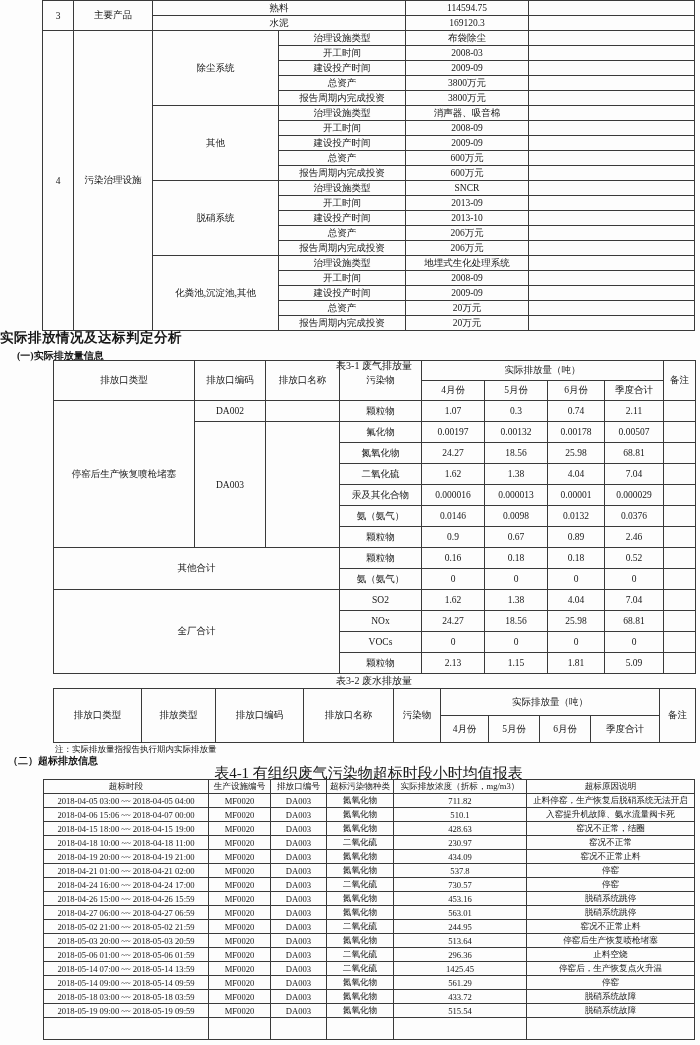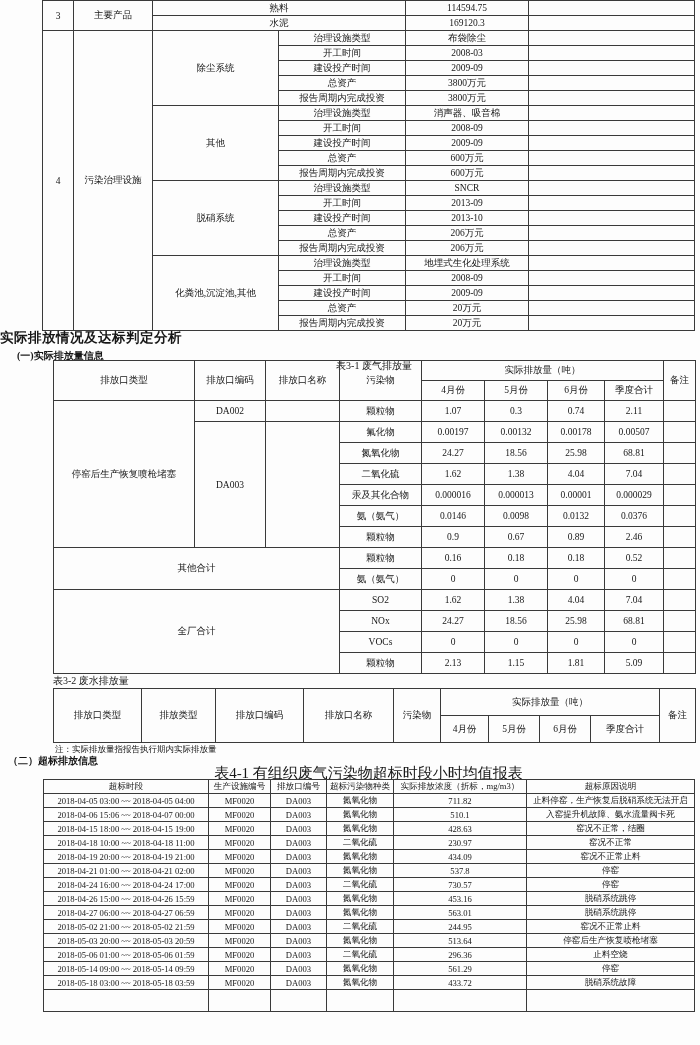--- a/index.html
+++ b/index.html
@@ -23,21 +23,21 @@
   
   .t32 { position:absolute; left:53px; top:688px; width:642px; font-size:9.5px; }
   .t32 tr { height:27px; }
   
   .t41 { position:absolute; left:43px; top:779px; width:651px; font-size:8.6px; }
   .t41 tr { height:14px; }
   .t41 tr.partial { height:22px; }
   .heading1 { position:absolute; left:0; top:329px; font-size:13.5px; font-weight:bold; letter-spacing:0.5px; }
   .sub1 { position:absolute; left:17px; top:349px; font-size:10px; font-weight:bold; }
   .t31-title { position:absolute; left:53px; top:346px; width:642px; text-align:center; font-size:10px;margin-top:13px; }
-  .t32-title { position:absolute; left:53px; top:674px; width:642px; text-align:left; font-size:10px; }
+  .t32-title { position:absolute; left:53px; top:674px; width:642px; text-align:center; font-size:10px; }
   .note { position:absolute; left:55px; top:744px; font-size:8.5px; }
   .sub2 { position:absolute; left:8px; top:754px; font-size:10px; font-weight:bold; }
   .t41-title { position:absolute; left:43px; top:764px; width:651px; text-align:center; font-size:15px; }
 </style>
 </head>
 <body>
 
 <div class="page">
 
   <table class="facility">
@@ -466,35 +466,51 @@
         </tr>
         <tr>
           <td>2018-05-06 01:00 ~~ 2018-05-06 01:59</td>
           <td>MF0020</td>
           <td>DA003</td>
           <td>二氧化硫</td>
           <td>296.36</td>
           <td>止料空烧</td>
         </tr>
         <tr>
+          <td>2018-05-14 07:00 ~~ 2018-05-14 13:59</td>
+          <td>MF0020</td>
+          <td>DA003</td>
+          <td>二氧化硫</td>
+          <td>1425.45</td>
+          <td>停窑后，生产恢复点火升温</td>
+        </tr>
+        <tr>
           <td>2018-05-14 09:00 ~~ 2018-05-14 09:59</td>
           <td>MF0020</td>
           <td>DA003</td>
           <td>氮氧化物</td>
           <td>561.29</td>
           <td>停窑</td>
         </tr>
         <tr>
           <td>2018-05-18 03:00 ~~ 2018-05-18 03:59</td>
           <td>MF0020</td>
           <td>DA003</td>
           <td>氮氧化物</td>
           <td>433.72</td>
           <td>脱硝系统故障</td>
         </tr>
+        <tr>
+          <td>2018-05-19 09:00 ~~ 2018-05-19 09:59</td>
+          <td>MF0020</td>
+          <td>DA003</td>
+          <td>氮氧化物</td>
+          <td>515.54</td>
+          <td>脱硝系统故障</td>
+        </tr>
         <tr class="partial">
           <td>&nbsp;</td>
           <td>&nbsp;</td>
           <td>&nbsp;</td>
           <td>&nbsp;</td>
           <td>&nbsp;</td>
           <td>&nbsp;</td>
         </tr>
       </tbody>
   </table>

